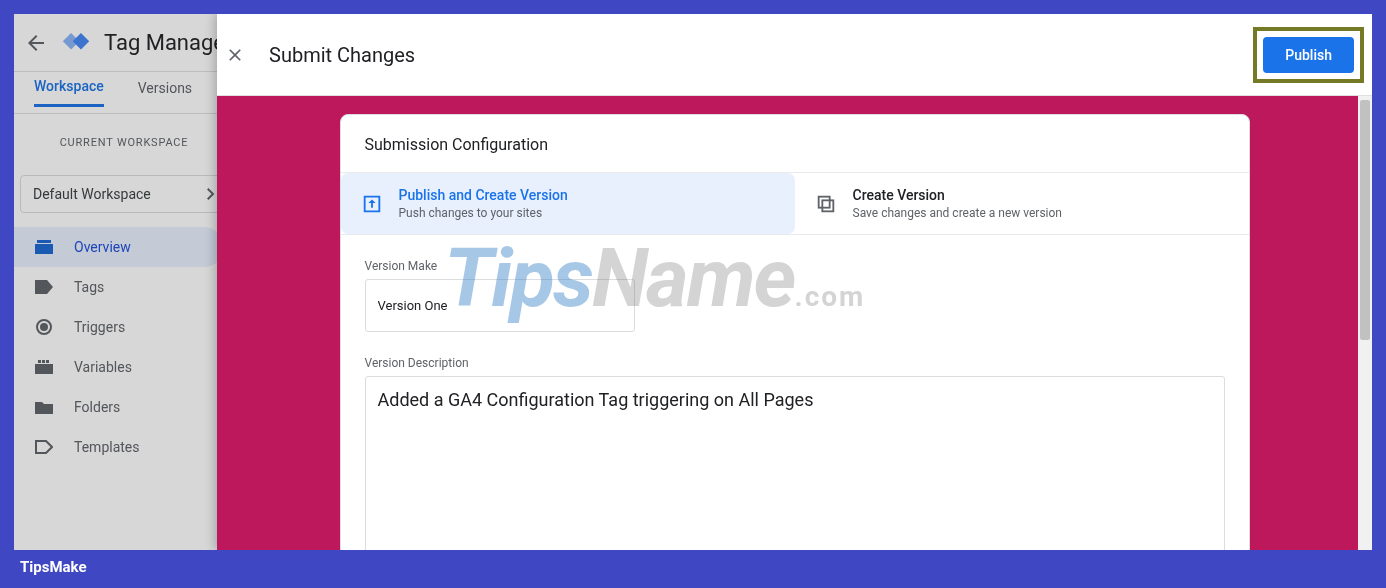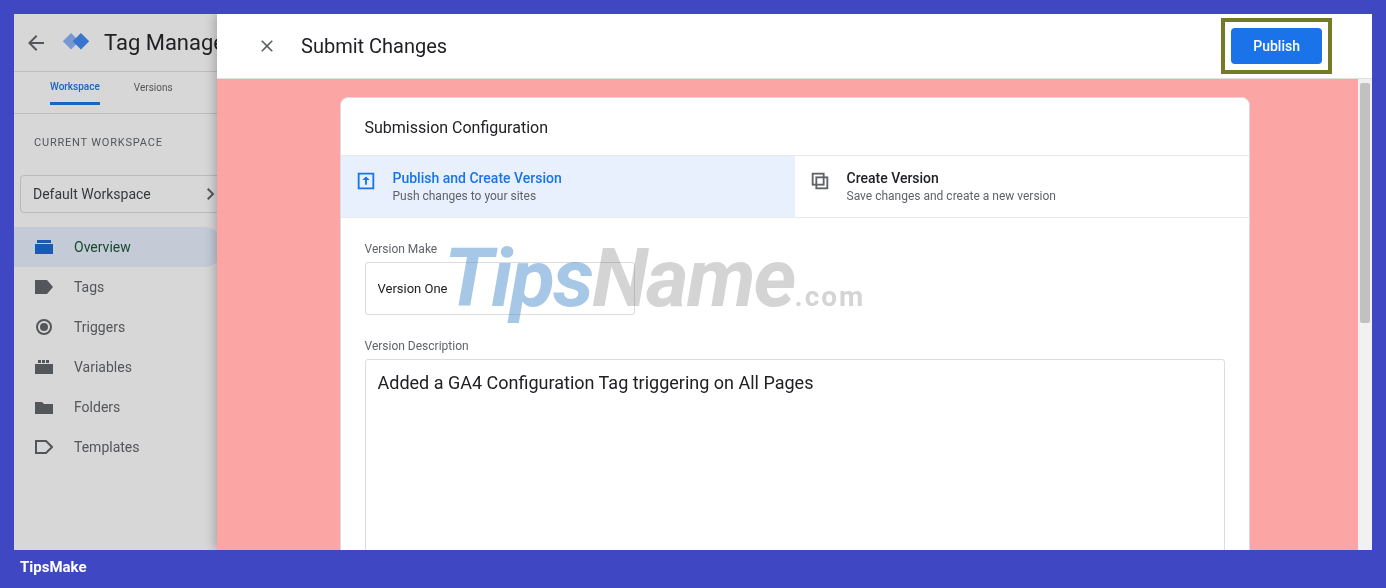--- a/index.html
+++ b/index.html
@@ -5,47 +5,47 @@
   * { box-sizing: border-box; margin: 0; padding: 0; font-family: Roboto, "Helvetica Neue", Arial, sans-serif; }
   body { width: 1386px; height: 588px; background: #3f47c2; overflow: hidden; position: relative; }
   .outer { position: absolute; left: 14px; top: 14px; width: 1358px; height: 536px; background: #fff; overflow: hidden; }
 
   
   .bg-layer { position: absolute; inset: 0; }
   .bg-topbar { height: 58px; display: flex; align-items: center; border-bottom: 1px solid #e0e0e0; padding-left: 10px; gap: 14px; }
   .bg-back { width: 24px; height: 24px; color: #5f6368; }
   .bg-logo { width: 28px; height: 28px; }
   .bg-title { font-size: 22px; color: #202124; }
-  .bg-tabs { display: flex; gap: 34px; padding-left: 36px; height: 42px; align-items: center; border-bottom: 1px solid #e0e0e0; font-size: 10px; }
+  .bg-tabs { display: flex; gap: 34px; padding-left: 20px; height: 42px; align-items: center; border-bottom: 1px solid #e0e0e0; font-size: 14px; }
   .tab { color: #5f6368; padding-bottom: 10px; }
   .tab.sel { color: #1a73e8; font-weight: 500; border-bottom: 3px solid #1a73e8; }
-  .bg-side { padding-top: 12px; }
+  .bg-side { padding-top: 12px; text-align: center; }
   .cw-label { font-size: 11px; letter-spacing: .8px; color: #5f6368; padding: 10px 20px 6px; }
   .cw-box { margin: 20px 6px 14px; border: 1px solid #dadce0; border-radius: 4px; padding: 10px 12px; display: flex; justify-content: space-between; align-items: center; font-size: 14px; color: #3c4043; }
   .nav-item { display: flex; align-items: center; gap: 20px; height: 40px; padding: 0 20px; font-size: 14px; color: #5f6368; }
-  .nav-item.current { background: #e8f0fe; color: #14532d; border-radius: 0 20px 20px 0; margin-right: 10px; }
+  .nav-item.current { background: #e8f0fe; color: #1d4ed8; border-radius: 0 20px 20px 0; margin-right: 10px; }
   .nav-item .ico { width: 20px; height: 20px; display: flex; align-items: center; justify-content: center; }
   .bg-shade { position: absolute; inset: 0; background: rgba(32,33,36,.18); }
   .bg-leftcol { width: 220px; }
   .bg-row { display: flex; }
 
   
   .modal { position: absolute; left: 203px; top: 0; right: 0; bottom: 0; background: #fff; box-shadow: -2px 0 10px rgba(0,0,0,.25); display: flex; flex-direction: column; }
-  .modal-head { height: 65px; display: flex; align-items: center; justify-content: space-between; padding: 0 40px; border-bottom: 1px solid #e0e0e0; }
+  .modal-head { height: 82px; display: flex; align-items: center; justify-content: space-between; padding: 0 8px; border-bottom: 1px solid #e0e0e0; }
   .mh-left { display: flex; align-items: center; gap: 24px; }
   .close-x { width: 20px; height: 20px; color: #5f6368; }
   .mh-title { font-size: 20px; color: #202124; }
   .pub-wrap { border: 4px solid #757a26; padding: 6px; }
   .pub-btn { background: #1a73e8; color: #fff; border: none; border-radius: 4px; padding: 10px 22px; font-size: 14px; font-weight: 500; cursor: pointer; }
 
-  .modal-body { flex: 1; overflow-y: auto; background: #fca5a5; padding: 18px 0 0 0; position: relative; }
+  .modal-body { flex: 1; overflow-y: auto; background: #be185d; padding: 18px 0 0 0; position: relative; }
   .card { width: 910px; margin: 0 auto; border: 1px solid #dadce0; border-radius: 8px; background: #fff; overflow: visible; position: relative; }
   .card-title { font-size: 16px; color: #202124; padding: 20px 24px 18px; }
   .opt-row { display: flex; border-top: 1px solid #e8eaed; border-bottom: 1px solid #e8eaed; }
-  .opt { flex: 1; display: flex; gap: 16px; padding: 14px 14px; }
+  .opt { flex: 1; display: flex; align-items: center; gap: 16px; padding: 14px 20px; border-radius: 7px; }
   .opt.selected { background: #e8f0fe; }
   .opt-ico { width: 22px; height: 22px; color: #1a73e8; }
   .opt:not(.selected) .opt-ico { color: #5f6368; }
   .opt-txt .t1 { font-size: 14px; font-weight: 500; color: #202124; }
   .opt.selected .t1 { color: #1a73e8; }
   .opt-txt .t2 { font-size: 12px; color: #5f6368; margin-top: 3px; }
 
   .form-area { padding: 18px 24px 24px; }
   .fld-label { font-size: 12px; color: #5f6368; margin-bottom: 6px; margin-top: 6px; }
   .txt-in { border: 1px solid #dadce0; border-radius: 3px; padding: 18px 12px; font-size: 13px; width: 270px; color: #202124; }

